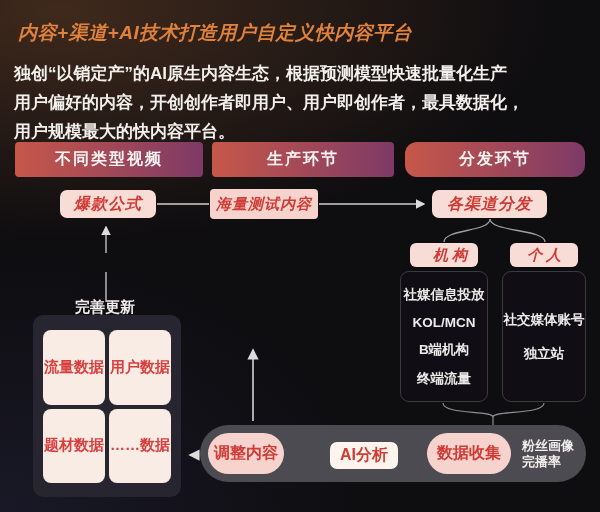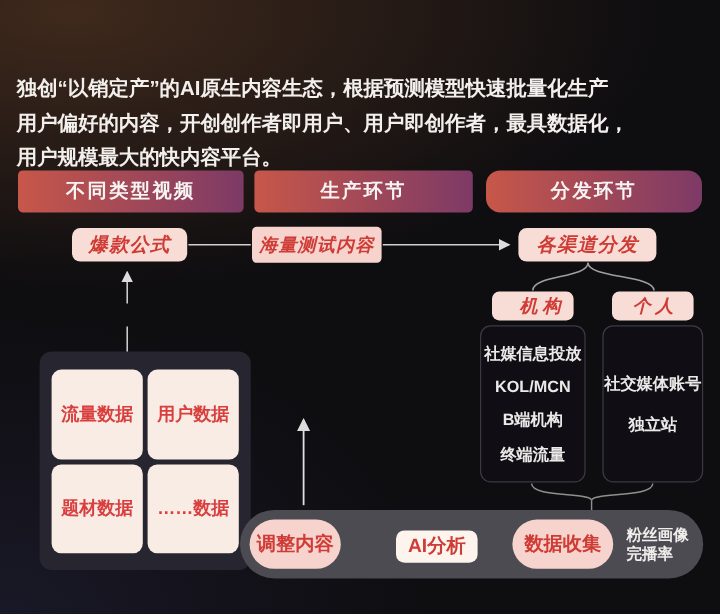--- a/index.html
+++ b/index.html
@@ -61,21 +61,21 @@
   .pill{
     position:absolute;display:flex;align-items:center;justify-content:center;
     background:var(--pink-deep);color:var(--red-text);font-weight:bold;
   }
   .n-aifast{left:208px;top:303px;width:90px;height:41px;border-radius:21px;font-size:15px;}
   .label-improve{
     position:absolute;left:72px;top:250px;width:66px;
     color:#efecea;font-size:15px;font-weight:bold;text-align:center;margin-top:48px;
   }
   .darkbox{
-    position:absolute;left:33px;top:293px;width:176px;height:182px;
+    position:absolute;left:33px;top:315px;width:148px;height:182px;
     background:var(--dark-box);border-radius:10px;
     display:grid;grid-template-columns:1fr 1fr;grid-template-rows:1fr 1fr;
     gap:4px;padding:15px 10px 14px 10px;
   }
   .card{
     background:var(--card-bg);border-radius:8px;
     display:flex;align-items:center;justify-content:center;
     color:var(--card-red);font-size:15px;font-weight:bold;
   }
   .detailbox{
@@ -100,20 +100,21 @@
     position:absolute;left:522px;top:438px;width:56px;
     color:#f0edeb;font-size:13px;font-weight:bold;line-height:16px;
   }
   svg.connectors{position:absolute;left:0;top:0;pointer-events:none;}
 </style>
 </head>
 <body>
 
 <div class="canvas">
 
+  <div class="page-title">内容+渠道+AI技术打造用户自定义快内容平台</div>
 
   <div class="intro">
     <span>独创“以销定产”的AI原生内容生态，根据预测模型快速批量化生产</span>
     <span>用户偏好的内容，开创创作者即用户、用户即创作者，最具数据化，</span>
     <span>用户规模最大的快内容平台。</span>
   </div>
 
   <div class="colhead c1">不同类型视频</div>
   <div class="colhead c2">生产环节</div>
   <div class="colhead c3">分发环节</div>

